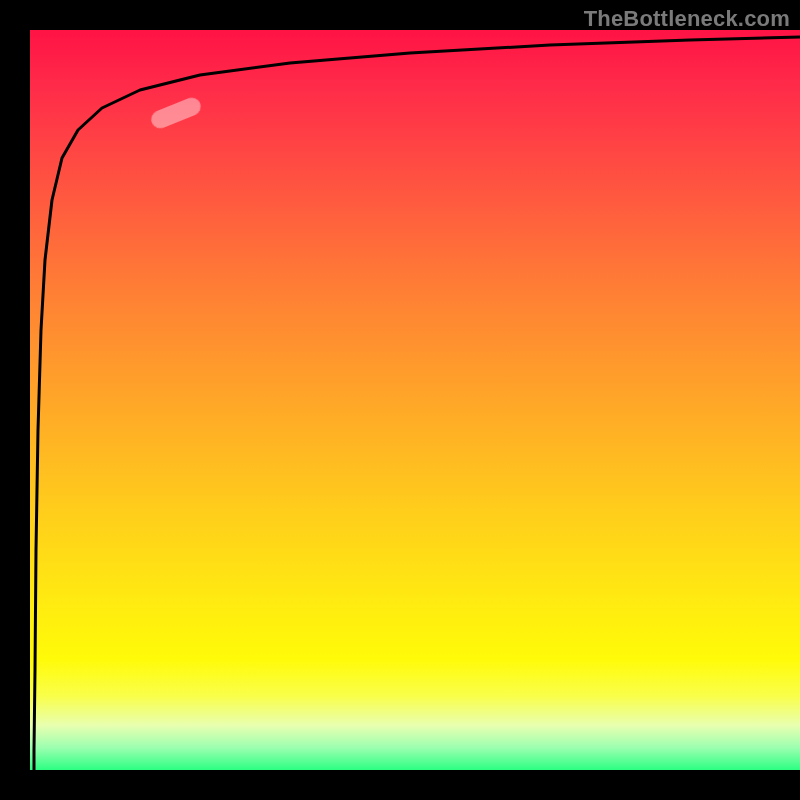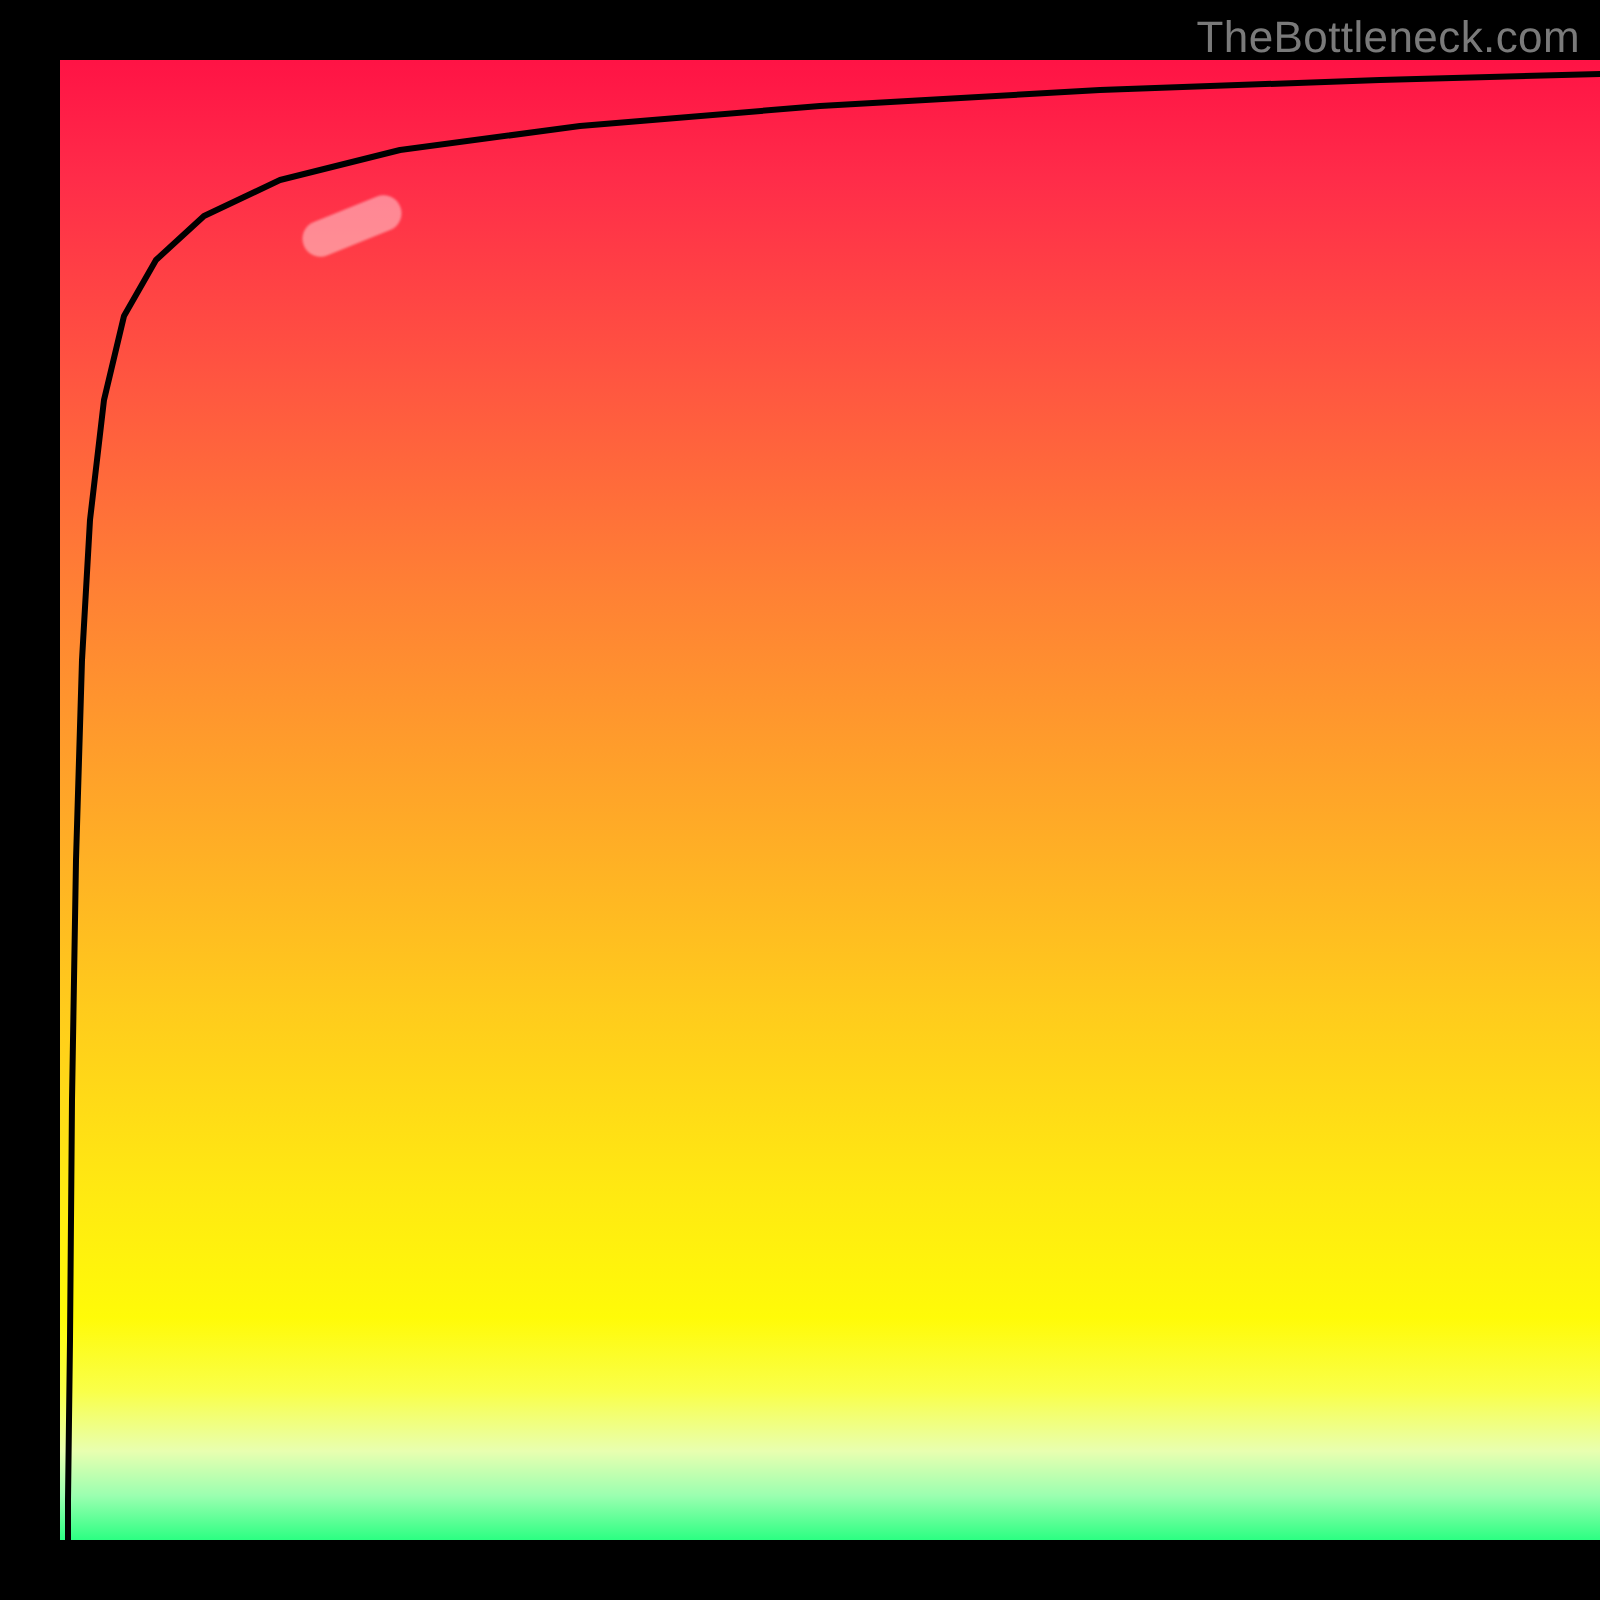--- a/index.html
+++ b/index.html
@@ -10,21 +10,21 @@
     position: relative;
     font-family: Arial, Helvetica, sans-serif;
     overflow: hidden;
   }
   .attribution {
     position: absolute;
     top: 6px;
     right: 10px;
     color: #7a7a7a;
     font-size: 22px;
-    font-weight: 400;
+    font-weight: 700;
     letter-spacing: 0.2px;
     z-index: 10;
   }
   .plot-area {
     position: absolute;
     left: 30px;
     top: 30px;
     width: 770px;
     height: 740px;
     overflow: hidden;

